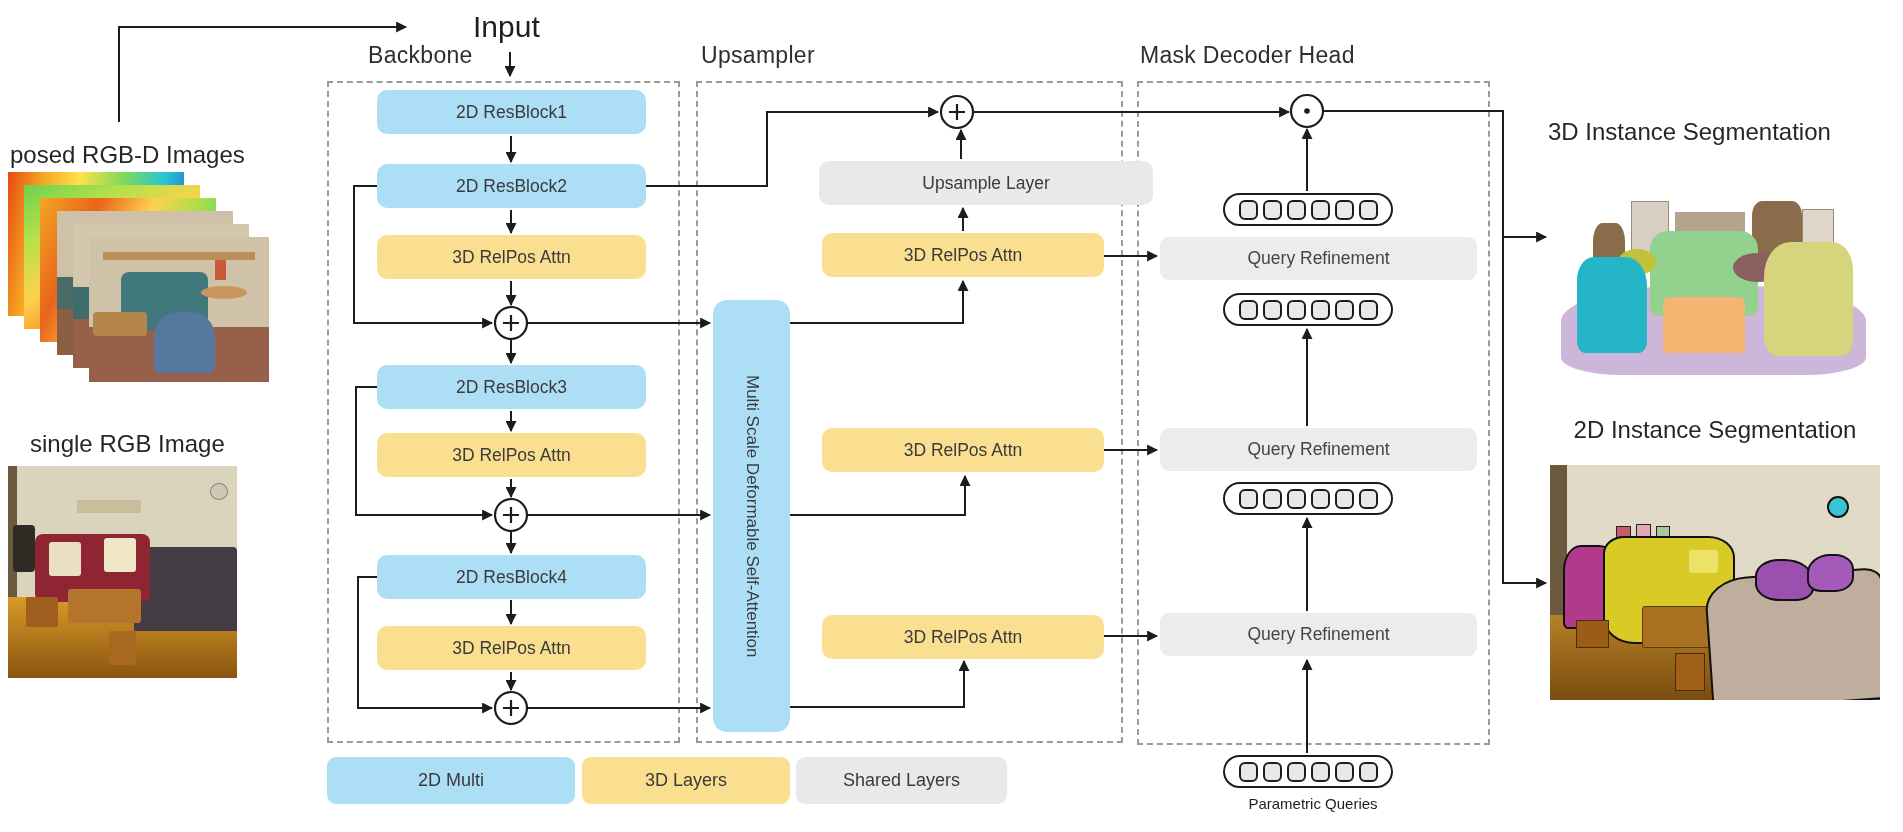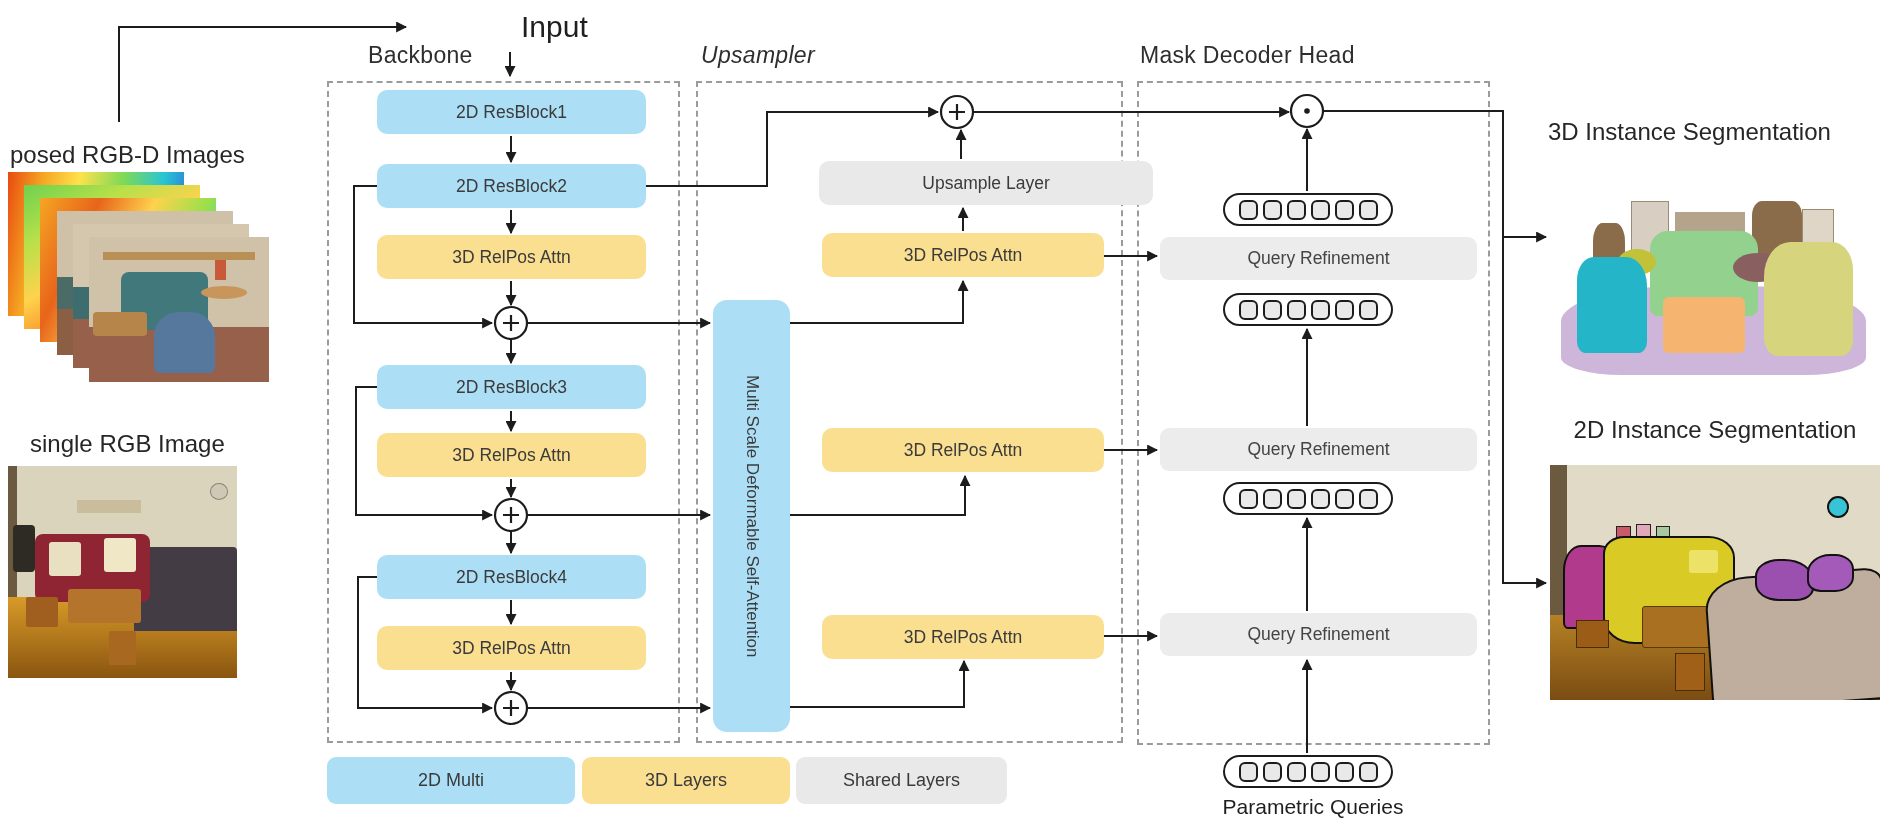--- a/index.html
+++ b/index.html
@@ -65,24 +65,24 @@
     <div class="seg" style="left:18%;top:36%;width:14%;height:16%;background:#e8e0c0;border-radius:3px;"></div>
     <div class="seg" style="left:42%;top:34%;width:14%;height:16%;background:#efe7c6;border-radius:3px;"></div>
     <div class="seg" style="left:26%;top:58%;width:32%;height:16%;background:#b5742c;border-radius:3px;"></div>
     <div class="seg" style="left:8%;top:62%;width:14%;height:14%;background:#a05f1e;border-radius:2px;"></div>
     <div class="seg" style="left:44%;top:78%;width:12%;height:16%;background:#a86820;border-radius:2px;"></div>
     <div class="seg" style="left:2%;top:28%;width:10%;height:22%;background:#2e2a24;border-radius:4px;"></div>
     <div class="seg" style="left:88%;top:8%;width:8%;height:8%;background:#cfc8b5;border-radius:50%;border:1px solid #8a8372;"></div>
     <div class="seg" style="left:30%;top:16%;width:28%;height:6%;background:#c9bd9c;"></div>
   </div>
 
-  <div class="abs" style="left:473px;top:10px;font-size:30px;color:#1f1f1f;margin-left:48px;">Input</div>
+  <div class="abs" style="left:473px;top:10px;font-size:30px;color:#1f1f1f;">Input</div>
 
   <div class="sec-title" style="left:322px;top:42px;margin-left:46px;">Backbone</div>
-  <div class="sec-title" style="left:701px;top:42px;font-style:italic;">Upsampler</div>
+  <div class="sec-title" style="left:701px;top:42px;">Upsampler</div>
   <div class="sec-title" style="left:1140px;top:42px;">Mask Decoder Head</div>
 
   <div class="dashbox" style="left:327px;top:81px;width:353px;height:662px;"></div>
   <div class="dashbox" style="left:696px;top:81px;width:427px;height:662px;"></div>
   <div class="dashbox" style="left:1137px;top:81px;width:353px;height:664px;"></div>
 
   <div class="blk blue" style="left:377px;top:90px;width:269px;">2D ResBlock1</div>
   <div class="blk blue" style="left:377px;top:164px;width:269px;">2D ResBlock2</div>
   <div class="blk yellow" style="left:377px;top:235px;width:269px;">3D RelPos Attn</div>
   <div class="blk blue" style="left:377px;top:365px;width:269px;">2D ResBlock3</div>
@@ -126,21 +126,21 @@
   </div>
   <div class="qr" style="left:1160px;top:613px;">Query Refinement</div>
   <div class="pill" style="left:1223px;top:755px;">
     <span class="tok"></span>
       <span class="tok"></span>
       <span class="tok"></span>
       <span class="tok"></span>
       <span class="tok"></span>
       <span class="tok"></span>
   </div>
-  <div class="abs" style="left:1213px;top:795px;width:200px;text-align:center;font-size:21px;color:#1f1f1f;">Parametric Queries</div>
+  <div class="abs" style="left:1213px;top:795px;width:200px;text-align:center;font-size:15px;color:#1f1f1f;">Parametric Queries</div>
 
   <div class="biglabel" style="left:1548px;top:118px;width:330px;text-align:left;">3D Instance Segmentation</div>
 
   <div class="photo" style="left:1555px;top:190px;width:317px;height:185px;background:#fff;">
     <div class="seg" style="left:2%;top:52%;width:96%;height:48%;background:#cdb6d9;border-radius:40% 40% 20% 20%;"></div>
     <div class="seg" style="left:12%;top:18%;width:10%;height:34%;background:#8a6b4a;border-radius:30%;"></div>
     <div class="seg" style="left:24%;top:6%;width:12%;height:38%;background:#d8cfc2;border:1px solid #9a8a76;"></div>
     <div class="seg" style="left:38%;top:12%;width:22%;height:22%;background:#b5a48c;"></div>
     <div class="seg" style="left:62%;top:6%;width:16%;height:40%;background:#8a6b4a;border-radius:20%;"></div>
     <div class="seg" style="left:78%;top:10%;width:10%;height:30%;background:#e0d6c8;border:1px solid #9a8a76;"></div>

